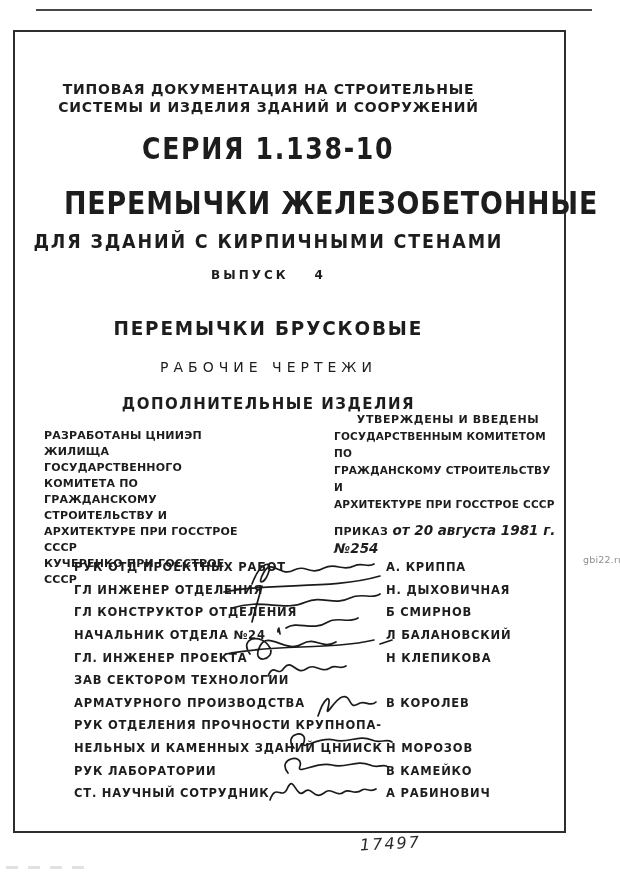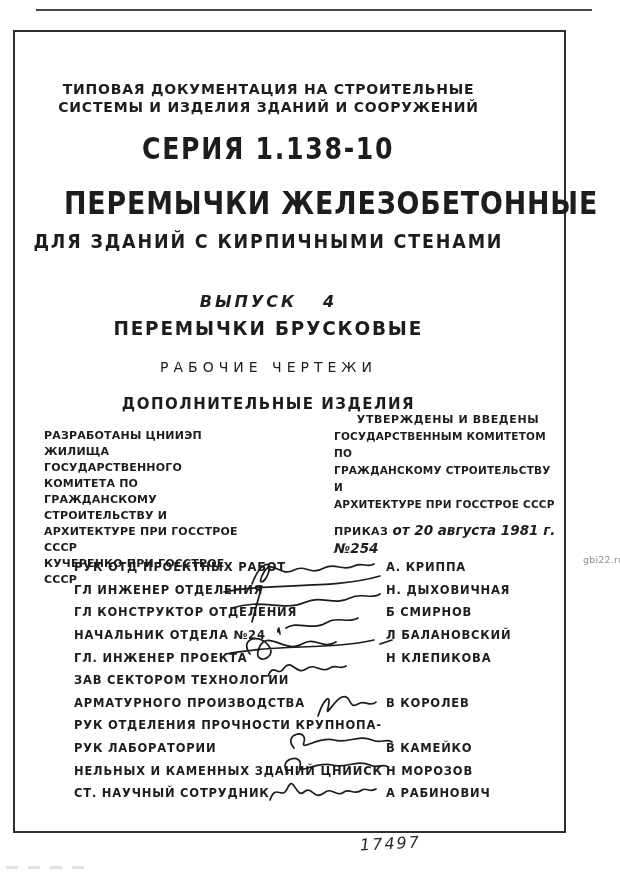--- a/index.html
+++ b/index.html
@@ -10,21 +10,21 @@
   .top-edge-line{position:absolute;left:36px;top:9px;width:556px;height:2px;background:#474747;}
   .frame{position:absolute;left:13px;top:30px;width:549px;height:799px;border:2px solid #2e2e2e;}
   .ctr{position:absolute;left:13px;width:511px;text-align:center;white-space:nowrap;}
   .doc-type{top:80px;font-size:14px;font-weight:bold;letter-spacing:0.8px;line-height:18px;}
   .series{top:131px;font-size:30px;font-weight:bold;letter-spacing:2px;}
   .series span{display:inline-block;transform:scaleX(0.84);transform-origin:center;}
   .main-title{top:184px;font-size:32px;font-weight:bold;}
   .main-title span{display:inline-block;transform:scaleX(0.84);transform-origin:center;letter-spacing:1px;}
   .for-line{top:230px;font-size:19px;font-weight:600;}
   .for-line span{display:inline-block;transform:scaleX(0.92);transform-origin:center;letter-spacing:2px;}
-  .issue{top:292px;font-size:16px;font-weight:600;letter-spacing:3px;font-style:italic;}
+  .issue{top:268px;font-size:12px;font-weight:600;letter-spacing:3px;}
   .issue .num{margin-left:26px;}
   .section{top:316px;font-size:20px;font-weight:600;}
   .section span{display:inline-block;transform:scaleX(0.92);transform-origin:center;letter-spacing:2px;}
   .section-sub{top:347px;font-size:15px;font-weight:600;letter-spacing:1.5px;margin-top:48px;}
   .doc-kind{top:359px;font-size:14px;font-weight:400;letter-spacing:5px;}
   .dev-block{position:absolute;left:44px;top:428px;width:210px;font-size:11px;font-weight:600;line-height:16px;letter-spacing:0.2px;}
   .appr-block{position:absolute;left:334px;top:411px;width:228px;font-size:10.5px;font-weight:600;line-height:17px;letter-spacing:0.2px;}
   .appr-b1{text-align:center;font-size:11px;font-weight:bold;letter-spacing:0.6px;}
   .appr-b2{font-size:12.5px;font-weight:bold;letter-spacing:0.3px;margin-bottom:2px;}
   .order-line{margin-top:9px;font-size:11px;font-weight:bold;letter-spacing:0.4px;}
@@ -123,26 +123,26 @@
     </div>
     <div class="srow">
       <span class="stitle">АРМАТУРНОГО ПРОИЗВОДСТВА</span>
       <span class="sname">В КОРОЛЕВ</span>
     </div>
     <div class="srow">
       <span class="stitle">РУК ОТДЕЛЕНИЯ ПРОЧНОСТИ КРУПНОПА-</span>
       <span class="sname"></span>
     </div>
     <div class="srow">
+      <span class="stitle">НЕЛЬНЫХ И КАМЕННЫХ ЗДАНИЙ ЦНИИСК</span>
+      <span class="sname">Н МОРОЗОВ</span>
+    </div>
+    <div class="srow">
       <span class="stitle">РУК ЛАБОРАТОРИИ</span>
       <span class="sname">В КАМЕЙКО</span>
-    </div>
-    <div class="srow">
-      <span class="stitle">НЕЛЬНЫХ И КАМЕННЫХ ЗДАНИЙ ЦНИИСК</span>
-      <span class="sname">Н МОРОЗОВ</span>
     </div>
     <div class="srow">
       <span class="stitle">СТ. НАУЧНЫЙ СОТРУДНИК</span>
       <span class="sname">А РАБИНОВИЧ</span>
     </div>
   </div>
 
   <svg class="sig-overlay" viewBox="0 0 180 260">
     <path d="M30 28 C38 6 52 2 46 18 C42 28 34 30 42 16 C50 2 58 22 72 14 C84 8 88 20 102 12 C114 6 120 16 132 10 C140 6 146 12 152 8"></path>
     <path d="M2 36 C50 26 110 34 158 20"></path>

